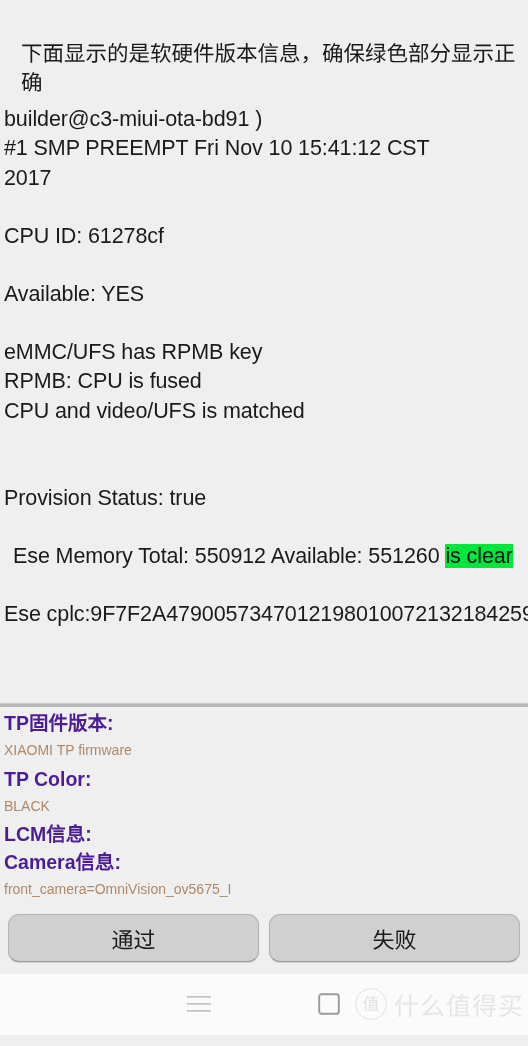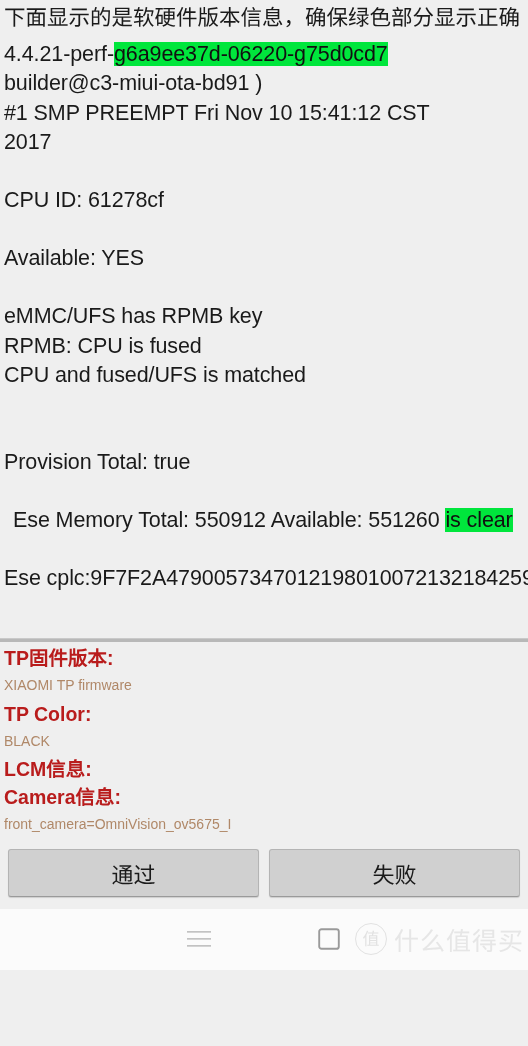--- a/index.html
+++ b/index.html
@@ -24,24 +24,25 @@
     flex-direction: column;
     background: #efefef;
     position: relative;
   }
 
   
   .header-note {
     font-size: 21.5px;
     line-height: 29px;
     color: #1a1a1a;
-    padding: 4px 6px 0 4px;
+    padding: 4px 6px 0 21px;
     letter-spacing: 0px;
     white-space: pre-wrap;
     word-break: break-all;
+    margin-top: 36px;
   }
 
   
   .info-scroll {
     position: relative;
     overflow: hidden;
     padding: 0 4px;
     height: 605px;
     box-sizing: border-box;
   }
@@ -82,21 +83,21 @@
   
   .detail-block {
     padding: 2px 4px 0 4px;
     background: #efefef;
     flex: none;
   }
   .detail-label {
     font-size: 19.5px;
     line-height: 28px;
     font-weight: bold;
-    color: #b91c1c;
+    color: #4c1d95;
     white-space: nowrap;
   }
   .detail-value {
     font-size: 14px;
     line-height: 27.5px;
     color: #b08868;
     white-space: nowrap;
   }
 
   
@@ -105,21 +106,21 @@
     gap: 10px;
     padding: 10px 8px 12px 8px;
     flex: none;
   }
   .btn {
     flex: 1 1 0;
     height: 48px;
     background: #d0d0d0;
     border: 1px solid #b4b4b4;
     border-bottom-color: #9a9a9a;
-    border-radius: 3px;
+    border-radius: 11px;
     font-size: 22px;
     font-family: "Liberation Sans", "DejaVu Sans", sans-serif;
     color: #1a1a1a;
     display: flex;
     align-items: center;
     justify-content: center;
     box-sizing: border-box;
     cursor: pointer;
     box-shadow: 0 1px 1px rgba(0,0,0,0.14);
   }
@@ -181,44 +182,43 @@
 
 <div id="app">
 
   <div class="header-note">下面显示的是软硬件版本信息，确保绿色部分显示正确</div>
 
   <div class="info-scroll">
     <div class="info-inner">
 
       <div class="line">Kernel version:</div>
 
-      <div class="line"><span>4.4.21-perf-</span><span class="hl">g6a9ee37d-06220-g75d0cd7</span></div>
 
       <div class="line">builder@c3-miui-ota-bd91 )</div>
       <div class="line">#1 SMP PREEMPT Fri Nov 10 15:41:12 CST</div>
       <div class="line">2017</div>
 
       <div class="gap"></div>
 
       <div class="line">CPU ID: 61278cf</div>
 
       <div class="gap"></div>
 
       <div class="line">Available: YES</div>
 
       <div class="gap"></div>
 
       <div class="line">eMMC/UFS has RPMB key</div>
       <div class="line">RPMB: CPU is fused</div>
-      <div class="line">CPU and fused/UFS is matched</div>
-
-      <div class="gap"></div>
-      <div class="gap"></div>
-
-      <div class="line">Provision Total: true</div>
+      <div class="line">CPU and video/UFS is matched</div>
+
+      <div class="gap"></div>
+      <div class="gap"></div>
+
+      <div class="line">Provision Status: true</div>
 
       <div class="gap"></div>
 
       <div class="line wrapline"><span>Ese Memory Total: 550912 Available: 551260 </span><span class="hl">is clear</span></div>
 
       <div class="gap"></div>
 
       <div class="line">Ese cplc:9F7F2A4790057347012198010072132184259427304810000000510000045C4F5BF542800100000000005352449000</div>
 
     </div>

